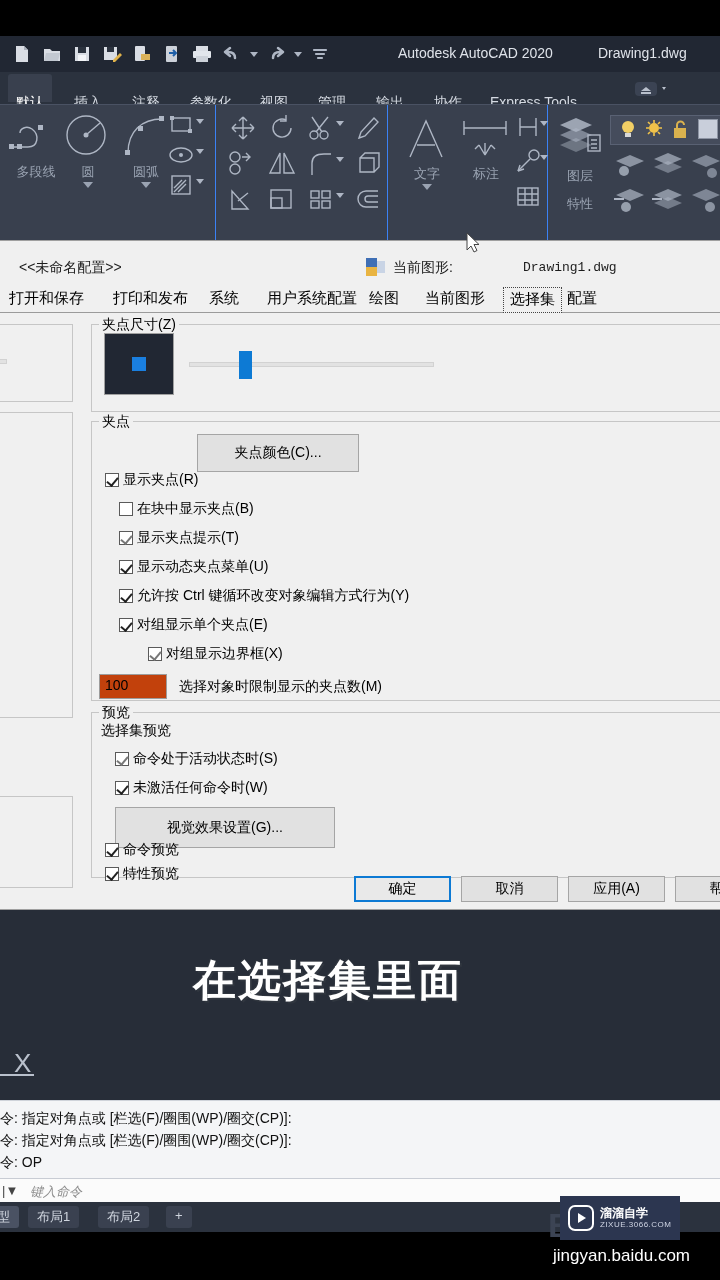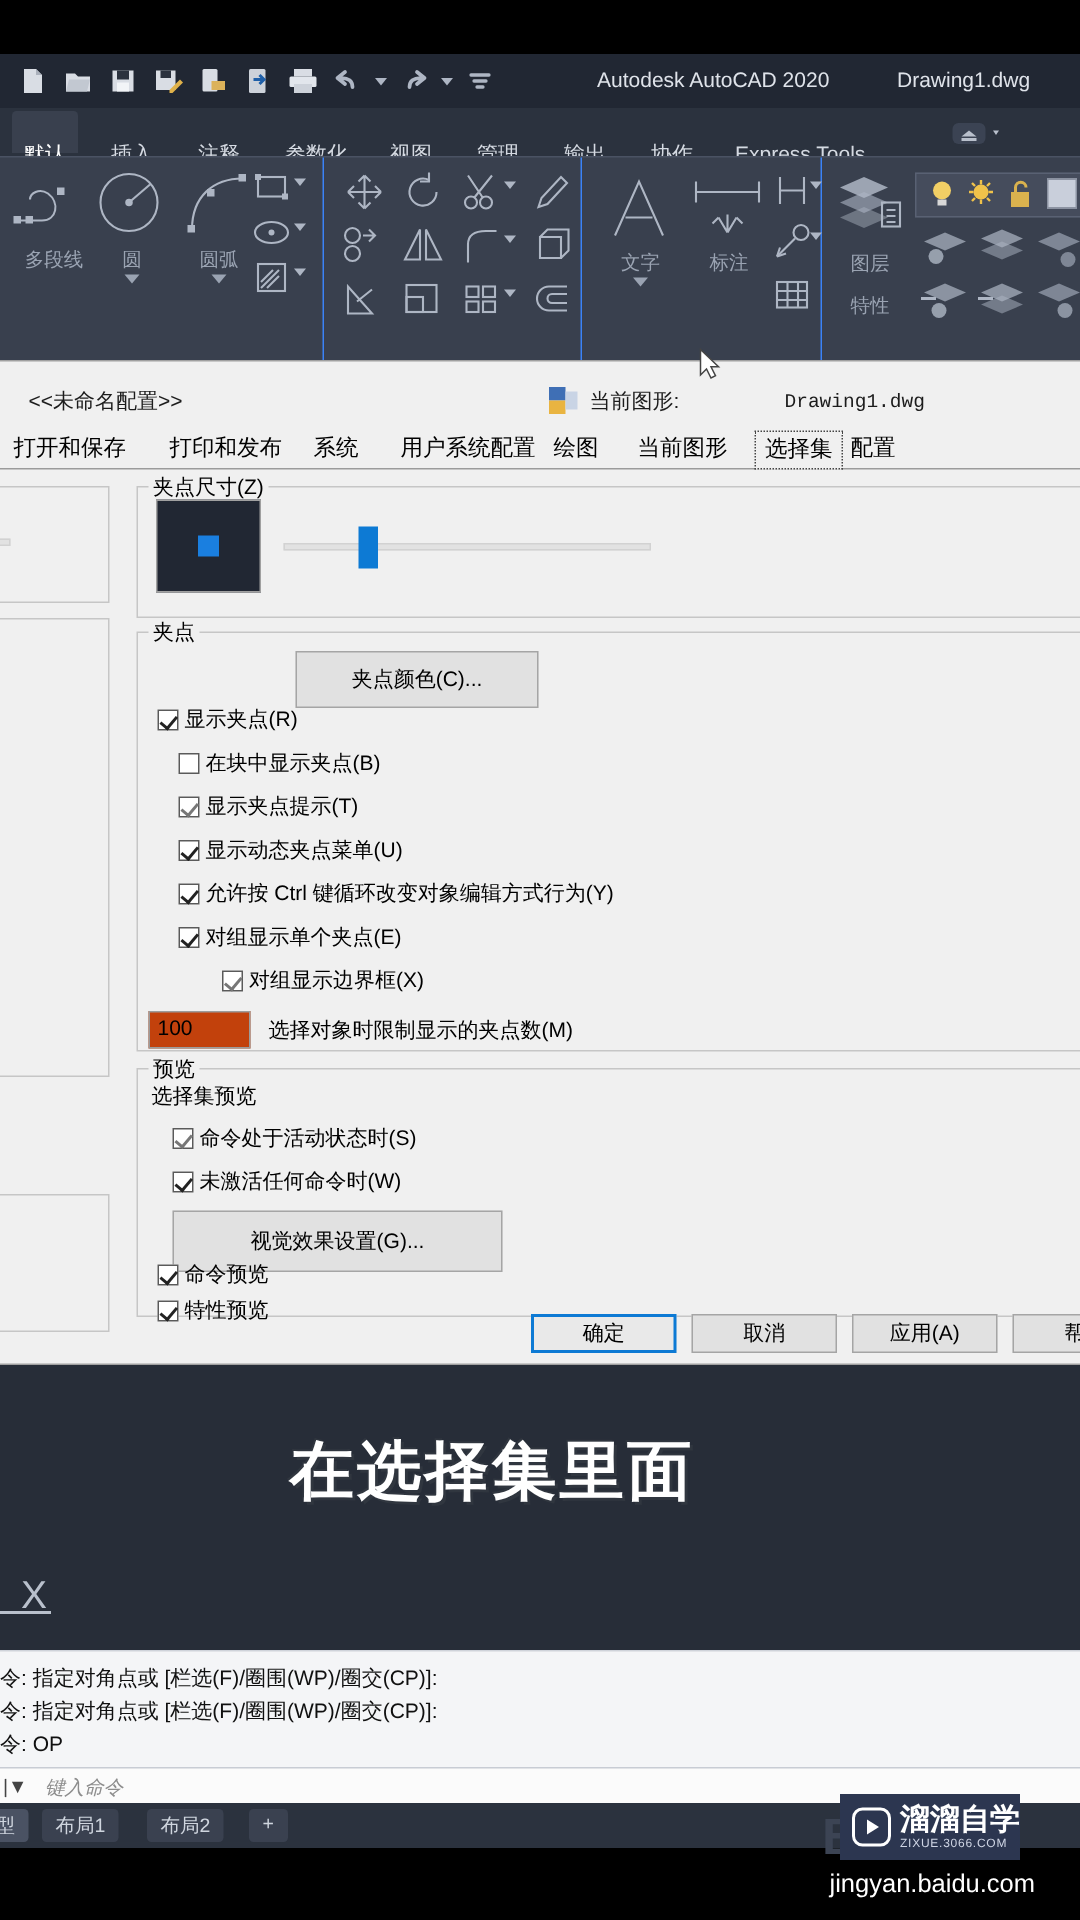--- a/index.html
+++ b/index.html
@@ -102,21 +102,21 @@
   .layoutbar { position:absolute; left:0; top:1202px; width:720px; height:30px; background:#2b323e; }
   .ltab { position:absolute; top:4px; height:22px; padding:2px 9px 0 9px; font-size:13px; color:#cfd5de; background:#3a4150; border-radius:3px; }
   .ltab.model { background:#4a5263; }
 
   .bottomblack { position:absolute; left:0; top:1232px; width:720px; height:48px; background:#000; }
 
   
   .wm-logo { position:absolute; left:560px; top:1196px; width:120px; height:44px; background:#2c3650; display:flex; align-items:center; gap:6px; padding-left:8px; }
   .wm-play { width:26px; height:26px; border:2px solid #fff; border-radius:7px; display:flex; align-items:center; justify-content:center; flex:none; }
   .wm-tri { width:0;height:0;border-left:8px solid #fff;border-top:5px solid transparent;border-bottom:5px solid transparent; margin-left:2px; }
-  .wm-txt1 { font-size:20px; font-weight:bold; color:#fff; line-height:1.05; }
+  .wm-txt1 { font-size:12px; font-weight:bold; color:#fff; line-height:1.05; }
   .wm-txt2 { font-size:8px; color:#cfd5e4; letter-spacing:0.5px; }
   .wm-big { position:absolute; left:548px; top:1206px; font-size:34px; font-weight:bold; color:#3c4454; }
   .wm-baidu { position:absolute; left:553px; top:1246px; font-size:17px; color:#ffffff; }
 </style>
 </head>
 <body>
 
 <div id="root">
 
   <div class="topblack"></div>

